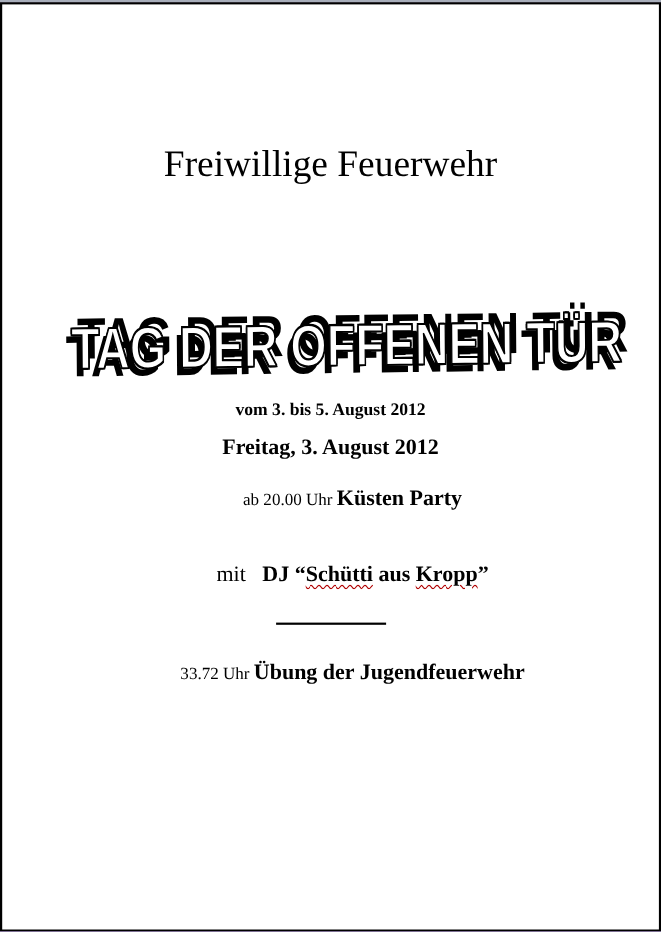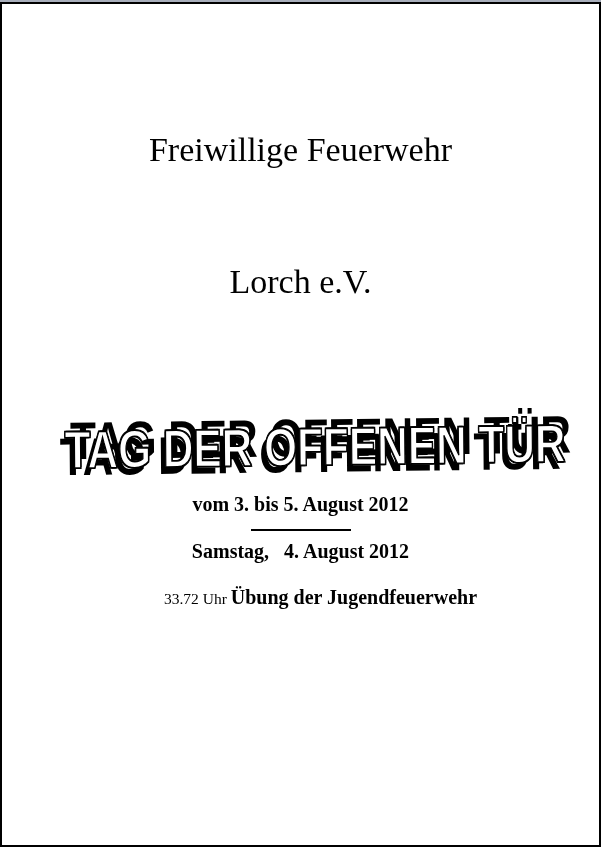--- a/index.html
+++ b/index.html
@@ -59,21 +59,21 @@
     -webkit-text-stroke: 1.5px #000000;
     text-shadow:
       -1px -1px 0 #000, 1px -1px 0 #000, -1px 1px 0 #000, 1px 1px 0 #000,
       7px -9px 0 #000,
       -6px 7px 0 #000;
     transform: scaleX(0.80) rotate(-0.6deg);
     transform-origin: center;
   }
   .date-range {
     margin-top: 10px;
-    font-size: 20px;
+    font-size: 16px;
     line-height: 29px;
     font-weight: bold;
     white-space: pre-wrap;
   }
   .venue {
     font-size: 24px;
     line-height: 29px;
     white-space: pre-wrap;
   }
   .section { margin-top: 9px; }
@@ -107,35 +107,42 @@
 </head>
 <body>
 
 <div class="screen">
   <div class="window-edge"></div>
 
   <div class="page">
 
     <div class="club-title">
       <div>Freiwillige Feuerwehr</div>
-      <div>Lorch e.V.</div>
     </div>
 
 
     <div class="headline-wrap">
       <span class="headline">TAG DER OFFENEN TÜR</span>
     </div>
 
     <div class="date-range">vom 3. bis 5. August 2012</div>
 
+    <div class="section">
+      <div class="day-header">Freitag, 3. August 2012</div>
+      <div class="line">
+        <span class="t-small">ab 20.00 Uhr </span><span class="b">Küsten Party</span>
+      </div>
+      <div class="line">
+        <span>mit   </span><span class="b">DJ “</span><span class="b sq">Schütti</span><span class="b"> aus </span><span class="b sq">Kropp</span><span class="b">”</span>
+      </div>
+    </div>
 
     <div class="sep"></div>
 
     <div>
-      <div class="day-header">Samstag,   4. August 2012</div>
       <div class="line">
         <span class="t-small">33.72 Uhr </span><span class="b">Übung der Jugendfeuerwehr</span>
       </div>
 
     </div>
 
   </div>
 </div>
 
 </body></html>

